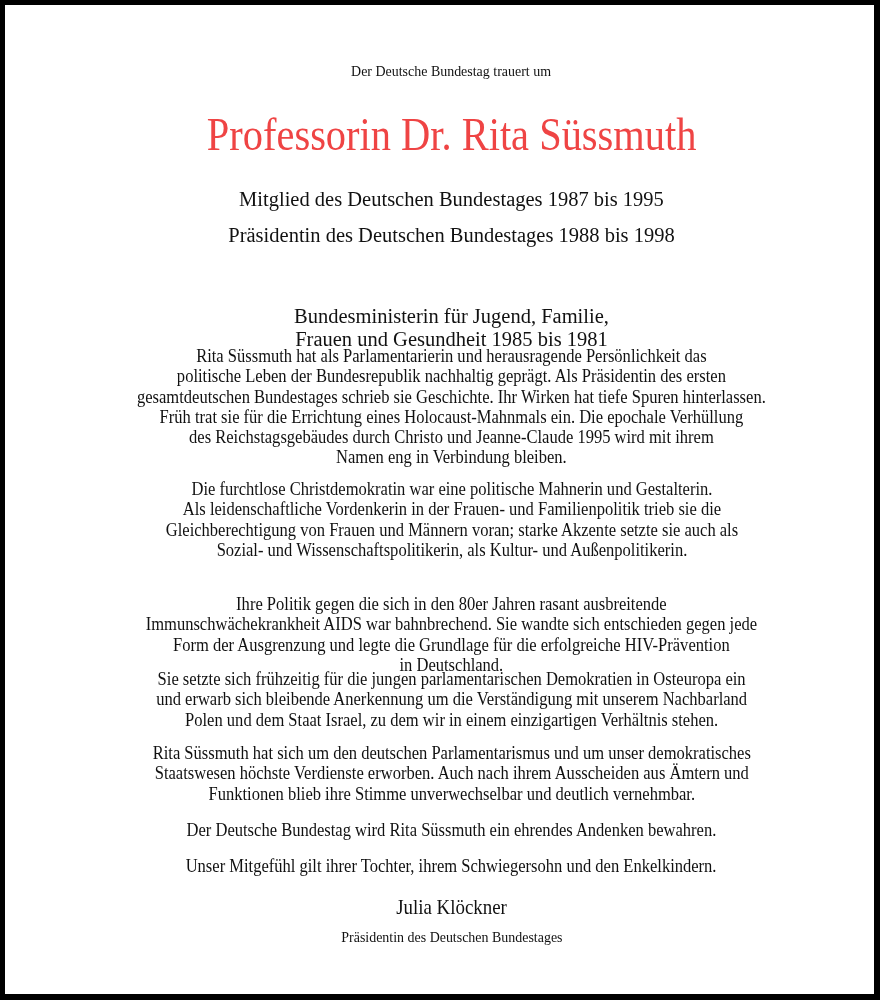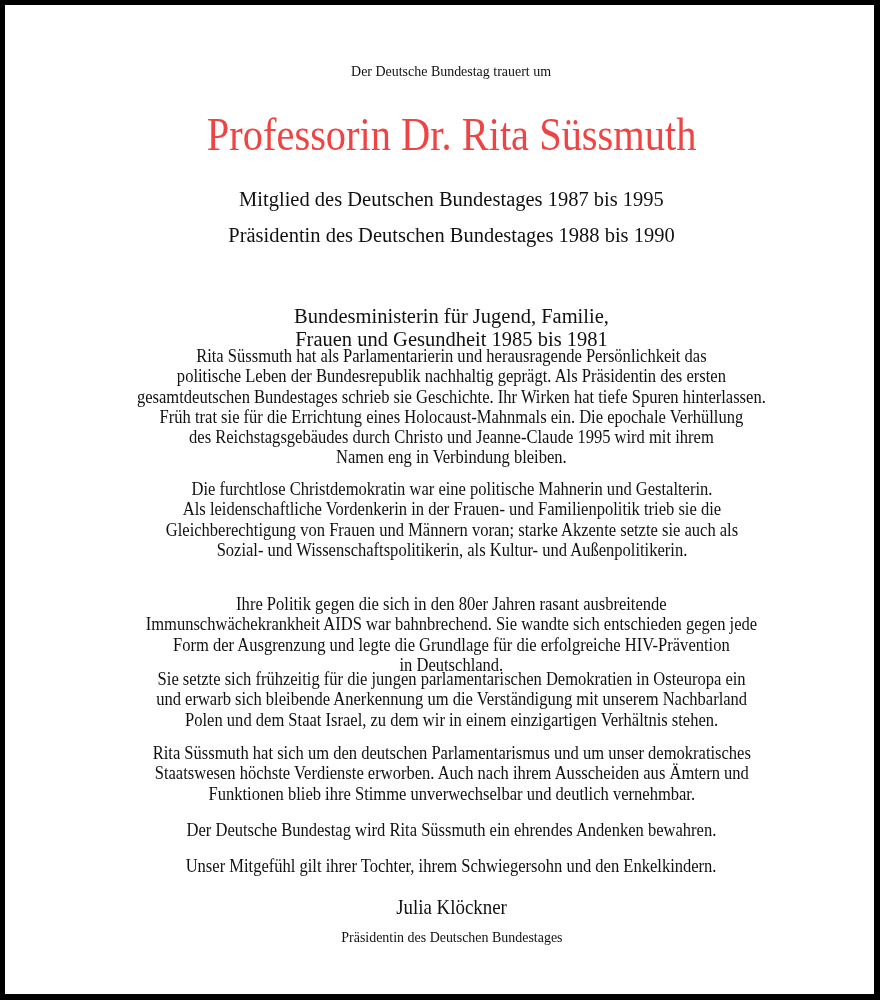--- a/index.html
+++ b/index.html
@@ -94,21 +94,21 @@
   </div>
 
   <div class="center title">
     <span class="cond">Professorin Dr. Rita Süssmuth</span>
   </div>
 
   <div class="center role role1">
     <span>Mitglied des Deutschen Bundestages 1987 bis 1995</span>
   </div>
   <div class="center role role2">
-    <span>Präsidentin des Deutschen Bundestages 1988 bis 1990</span>
+    <span>Präsidentin des Deutschen Bundestages 1988 bis 1998</span>
   </div>
   <div class="center role role3">
     <span class="line">Bundesministerin für Jugend, Familie,</span>
     <span class="line">Frauen und Gesundheit 1985 bis 1981</span>
   </div>
 
   <div class="center para p1">
     <span class="cond">
       <span class="line">Rita Süssmuth hat als Parlamentarierin und herausragende Persönlichkeit das</span>
       <span class="line">politische Leben der Bundesrepublik nachhaltig geprägt. Als Präsidentin des ersten</span>

